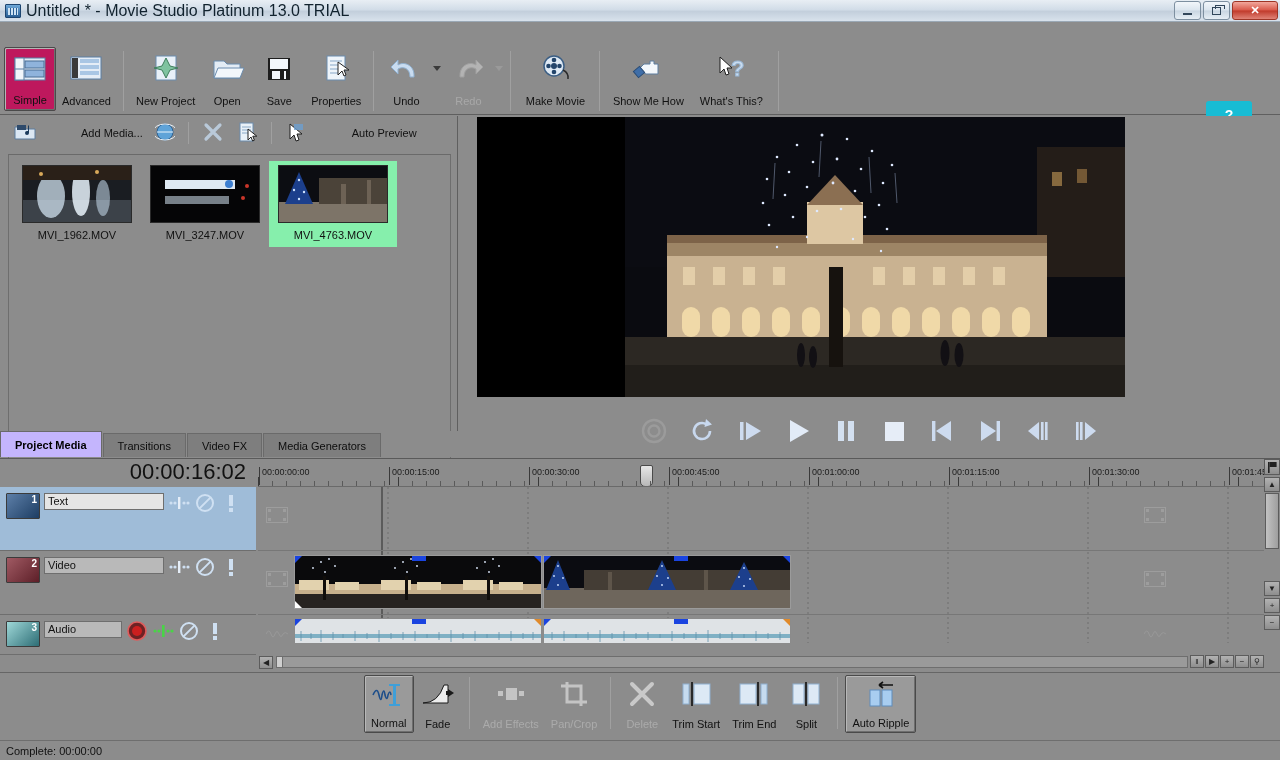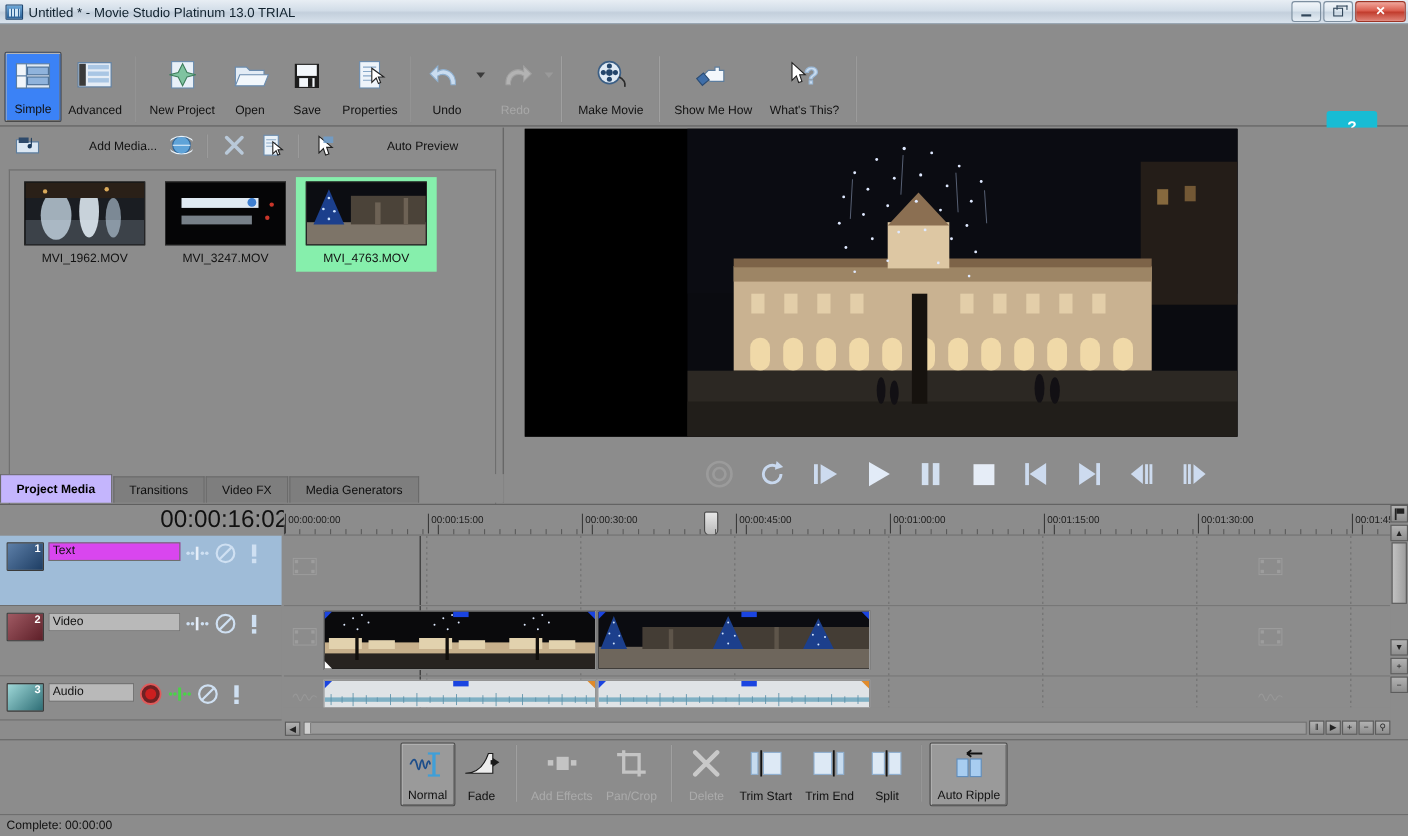--- a/index.html
+++ b/index.html
@@ -23,21 +23,21 @@
   .title-icon {
     width:16px; height:14px; margin-left:5px; margin-right:5px;
     background:linear-gradient(180deg,#6ea8d8,#2a5f95);
     border:1px solid #1d4570; border-radius:1px;
     position:relative;
   }
   .title-icon::before{
     content:""; position:absolute; left:2px; top:3px; width:10px; height:7px;
     background:repeating-linear-gradient(90deg,#cfe4f5 0 2px,#2a5f95 2px 3px);
   }
-  .titlebar .title-text { font-size:12px; color:#11222e; font-weight:400; }
+  .titlebar .title-text { font-size:16px; color:#11222e; font-weight:400; }
   .win-btns { position:absolute; right:2px; top:1px; display:flex; gap:2px; }
   .win-btn {
     width:27px; height:19px; border:1px solid #7d8fa0; border-radius:3px;
     background:linear-gradient(180deg,#f2f6fa 0%,#dbe5ee 48%,#c8d5e1 52%,#e6eef5 100%);
     display:flex; align-items:center; justify-content:center;
     color:#31465a; font-size:11px;
   }
   .win-btn.close {
     width:46px;
     background:linear-gradient(180deg,#f2a79c 0%,#d8594a 48%,#c03a2b 52%,#e08377 100%);
@@ -59,21 +59,21 @@
   .toolbar {
     position:absolute; left:0; top:43px; width:1280px; height:72px;
     background:#8c8c8c; border-bottom:1px solid #5f5f5f;
     display:flex; align-items:flex-start; padding-top:4px;
   }
   .tb-btn {
     width:auto; min-width:52px; height:64px; display:flex; flex-direction:column;
     align-items:center; justify-content:flex-start; padding:5px 6px 0;
     position:relative; cursor:default;
   }
-  .tb-btn.active { border:1px solid #4a4a4a; background:#3b82f6;
+  .tb-btn.active { border:1px solid #4a4a4a; background:#be185d;
       box-shadow: inset 1px 1px 0 #b5b5b5, inset -1px -1px 0 #6e6e6e; border-radius:2px;}
   .tb-btn .lbl { font-size:11px; color:#111; margin-top:auto; padding-bottom:4px; white-space:nowrap;}
   .tb-btn.disabled .lbl { color:#a8a8a8; }
   .tb-ico { width:36px; height:34px; position:relative; }
   .tb-sep { width:1px; height:60px; background:#6b6b6b; margin:4px 6px 0; border-right:1px solid #a0a0a0;}
   .tb-arrow { width:10px; height:60px; display:flex; align-items:center; justify-content:center; }
   .tb-arrow i { border-left:4px solid transparent; border-right:4px solid transparent; border-top:5px solid #3b3b3b; display:block; margin-bottom:18px;}
   .tb-arrow.dim i { border-top-color:#9a9a9a; }
 
   .help-bubble {
@@ -108,40 +108,40 @@
   
   .preview-pane { position:absolute; left:459px; top:116px; width:821px; height:341px; background:#8c8c8c;}
   .preview-screen { position:absolute; left:18px; top:1px; width:648px; height:280px; background:#000; }
   .transport { position:absolute; left:0; top:290px; width:821px; height:50px; display:flex; align-items:center; justify-content:center; gap:14px; }
   .tp { width:34px; height:34px; display:flex; align-items:center; justify-content:center; cursor:default;}
 
   
   .timeline { position:absolute; left:0; top:458px; width:1280px; height:212px; background:#8c8c8c; border-top:1px solid #5a5a5a;}
   .tc-display { position:absolute; left:0; top:0; width:256px; height:26px;
     display:flex; align-items:center; justify-content:flex-end; padding-right:10px;
-    font-size:22px; color:#111; font-family:"Liberation Sans",sans-serif; letter-spacing:0px;margin-left:16px;}
+    font-size:22px; color:#111; font-family:"Liberation Sans",sans-serif; letter-spacing:0px;}
   .ruler { position:absolute; left:258px; top:0; width:1006px; height:28px; background:#8c8c8c; border-bottom:1px solid #6a6a6a; overflow:hidden;}
   .ruler-lbl { position:absolute; top:8px; font-size:9px; color:#1a1a1a; padding-left:2px; border-left:1px solid #3a3a3a; height:18px;}
   .tick { position:absolute; bottom:0; width:1px; height:5px; background:#5a5a5a;}
   .tick.major { height:9px; background:#3a3a3a;}
   .cursor-head { position:absolute; left:382px; top:6px; width:13px; height:22px;
       background:linear-gradient(180deg,#e7e7e7,#b8b8b8); border:1px solid #4a4a4a; border-radius:2px 2px 5px 5px;}
 
   .track-headers { position:absolute; left:0; top:28px; width:256px; height:156px;}
   .thdr { height:64px; border-bottom:1px solid #6e6e6e; display:flex; align-items:flex-start; padding:6px 6px 0 6px; gap:4px; position:relative;}
   .thdr.text { background:#9fbcd8; height:64px;}
   .thdr.video { background:#8c8c8c; height:64px;}
   .thdr.audio { background:#8c8c8c; height:40px;}
   .tr-ico { width:34px; height:26px; border:1px solid #3b3b3b; border-radius:1px; position:relative; flex:none;}
   .tr-ico.v1 { background:linear-gradient(135deg,#5d7fa8,#1d3d63);}
   .tr-ico.v2 { background:linear-gradient(135deg,#a05a63,#5d1f28);}
   .tr-ico.a3 { background:linear-gradient(135deg,#9fd8d8,#2d6d75);}
   .tr-num { position:absolute; right:2px; top:0px; font-size:10px; color:#fff; font-weight:bold;}
   .tr-name { height:17px; background:#b9b9b9; border:1px solid #6e6e6e; font-size:11px; color:#111; padding:1px 3px; }
-  .tr-name.sel { background:#d946ef; }
+  .tr-name.sel { background:#e5e5e5; }
   .tr-btn { width:22px; height:20px; display:flex; align-items:center; justify-content:center; flex:none;}
 
   .track-area { position:absolute; left:258px; top:28px; width:1006px; height:156px; background:#8c8c8c; overflow:hidden;}
   .lane { position:absolute; left:0; width:1006px; border-bottom:1px solid #777; }
   .lane.l1 { top:0; height:64px; }
   .lane.l2 { top:64px; height:64px; }
   .lane.l3 { top:128px; height:40px; }
   .lane-ico { position:absolute; left:8px; top:20px; width:22px; height:16px; opacity:.42;}
   .clip { position:absolute; top:4px; height:54px; border:1px solid #9b9b9b; background:#111; overflow:hidden;}
   .aud-clip { position:absolute; top:3px; height:34px; background:#dfe3e6; border:1px solid #8b8b8b; overflow:hidden;}

